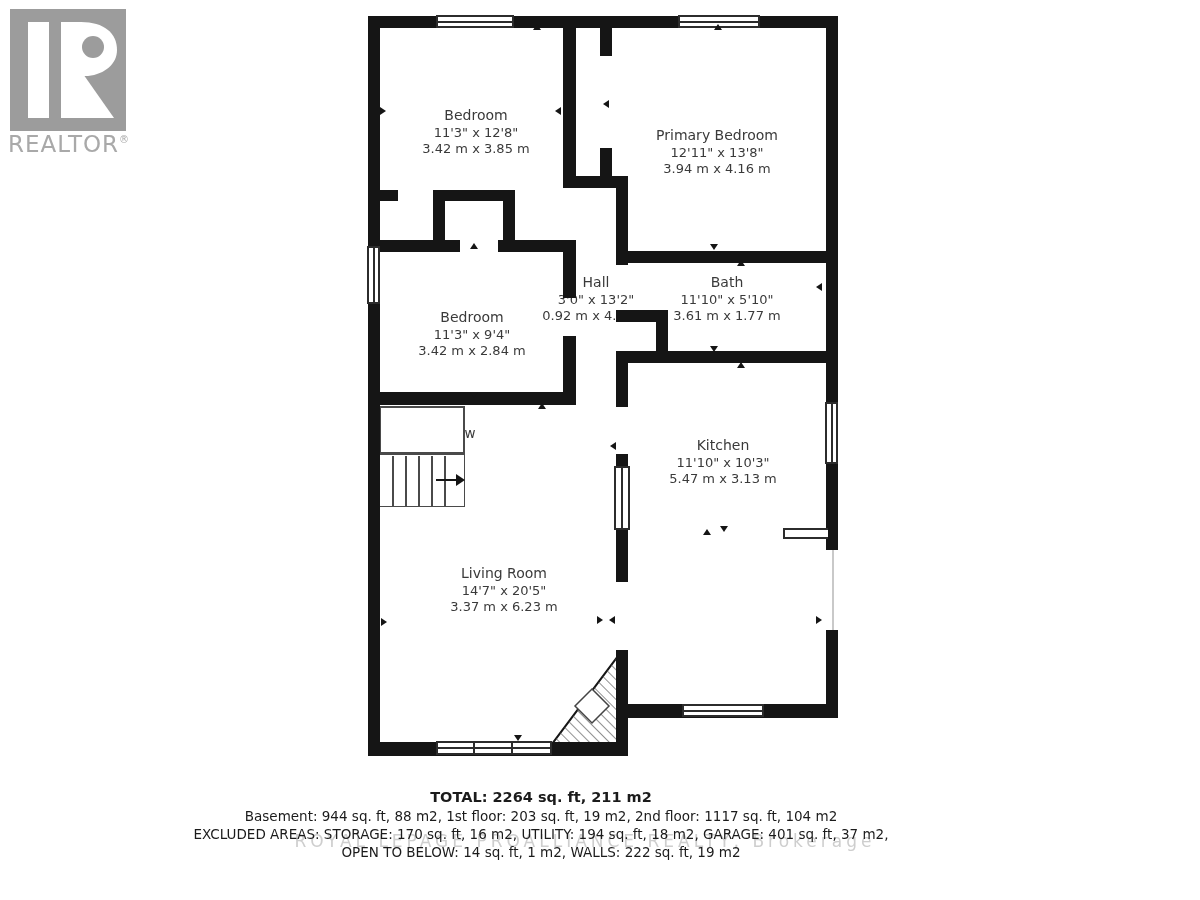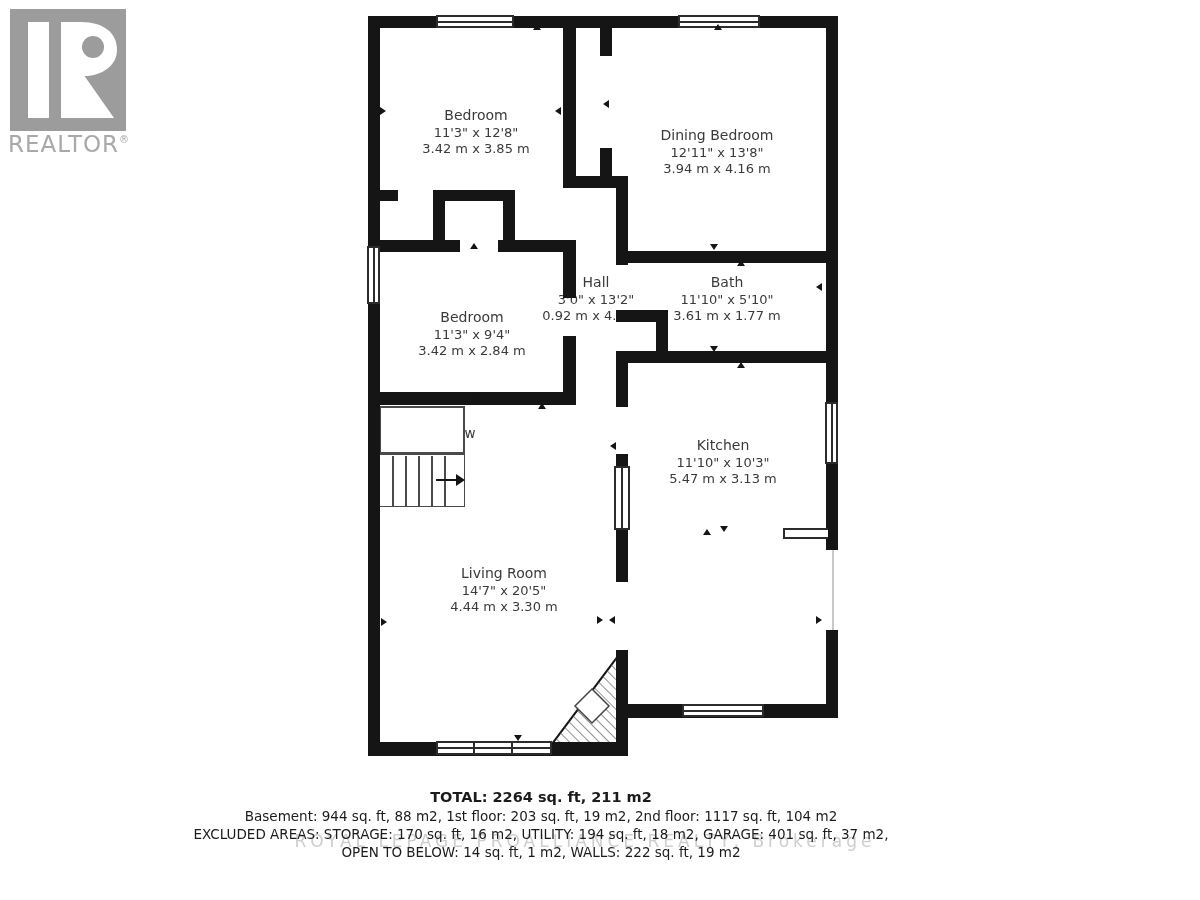--- a/index.html
+++ b/index.html
@@ -63,21 +63,21 @@
   </div>
 
   <div id="watermark">ROYAL LEPAGE PROALLIANCE REALTY, Brokerage</div>
 
   <div class="room-label" style="left:366px;top:106px">
     <div class="room-name">Bedroom</div>
     <div class="room-dim">11'3" x 12'8"</div>
     <div class="room-dim">3.42 m x 3.85 m</div>
   </div>
   <div class="room-label" style="left:607px;top:126px">
-    <div class="room-name">Dining Bedroom</div>
+    <div class="room-name">Primary Bedroom</div>
     <div class="room-dim">12'11" x 13'8"</div>
     <div class="room-dim">3.94 m x 4.16 m</div>
   </div>
   <div class="room-label" style="left:486px;top:273px">
     <div class="room-name">Hall</div>
     <div class="room-dim">3'0" x 13'2"</div>
     <div class="room-dim">0.92 m x 4.01 m</div>
   </div>
   <div class="room-label" style="left:617px;top:273px">
     <div class="room-name">Bath</div>
@@ -90,21 +90,21 @@
     <div class="room-dim">3.42 m x 2.84 m</div>
   </div>
   <div class="room-label" style="left:613px;top:436px">
     <div class="room-name">Kitchen</div>
     <div class="room-dim">11'10" x 10'3"</div>
     <div class="room-dim">5.47 m x 3.13 m</div>
   </div>
   <div class="room-label" style="left:394px;top:564px">
     <div class="room-name">Living Room</div>
     <div class="room-dim">14'7" x 20'5"</div>
-    <div class="room-dim">4.44 m x 3.30 m</div>
+    <div class="room-dim">3.37 m x 6.23 m</div>
   </div>
 
   <div class="thinbox" style="left:379px;top:406px;width:86px;height:48px"></div>
   <div id="openbelow-label">Open To Below</div>
   <div class="thinbox" style="left:379px;top:454px;width:86px;height:53px;border-width:1.5px"></div>
   <div id="stair-arrow-line"></div>
   <div id="stair-arrow-head"></div>
 
   <svg id="fireplace" width="66" height="88" viewBox="0 0 66 88">
     <defs>

